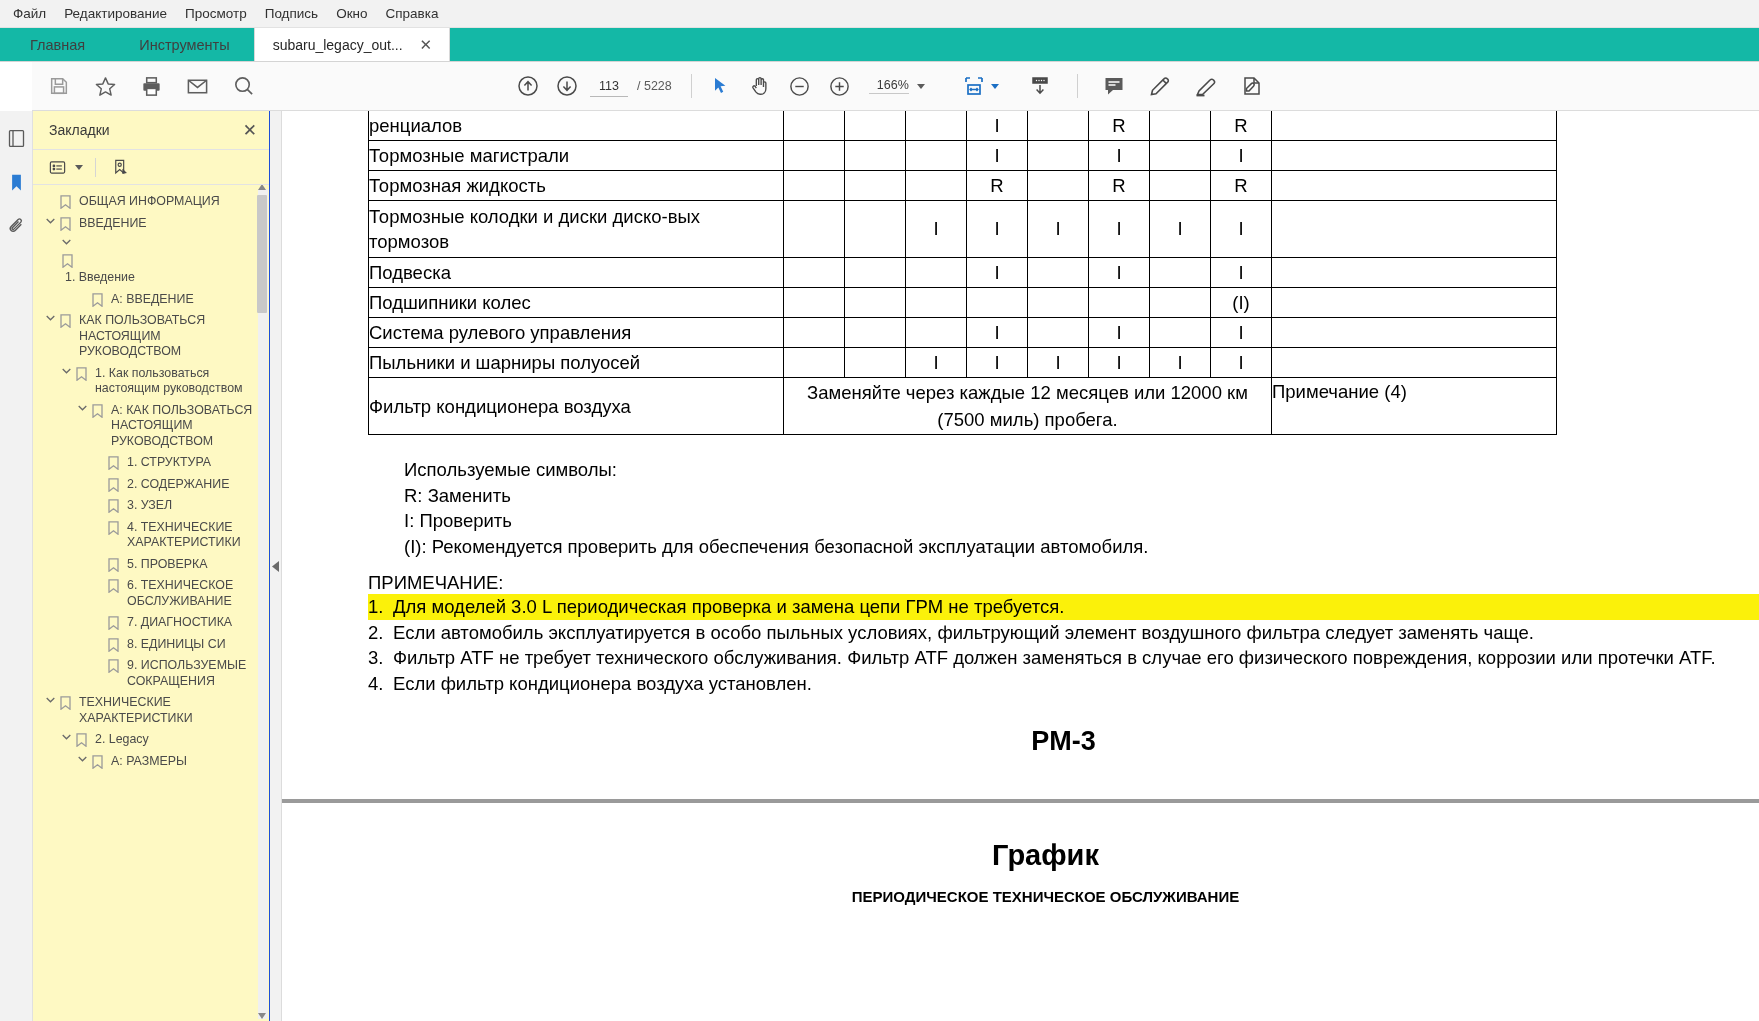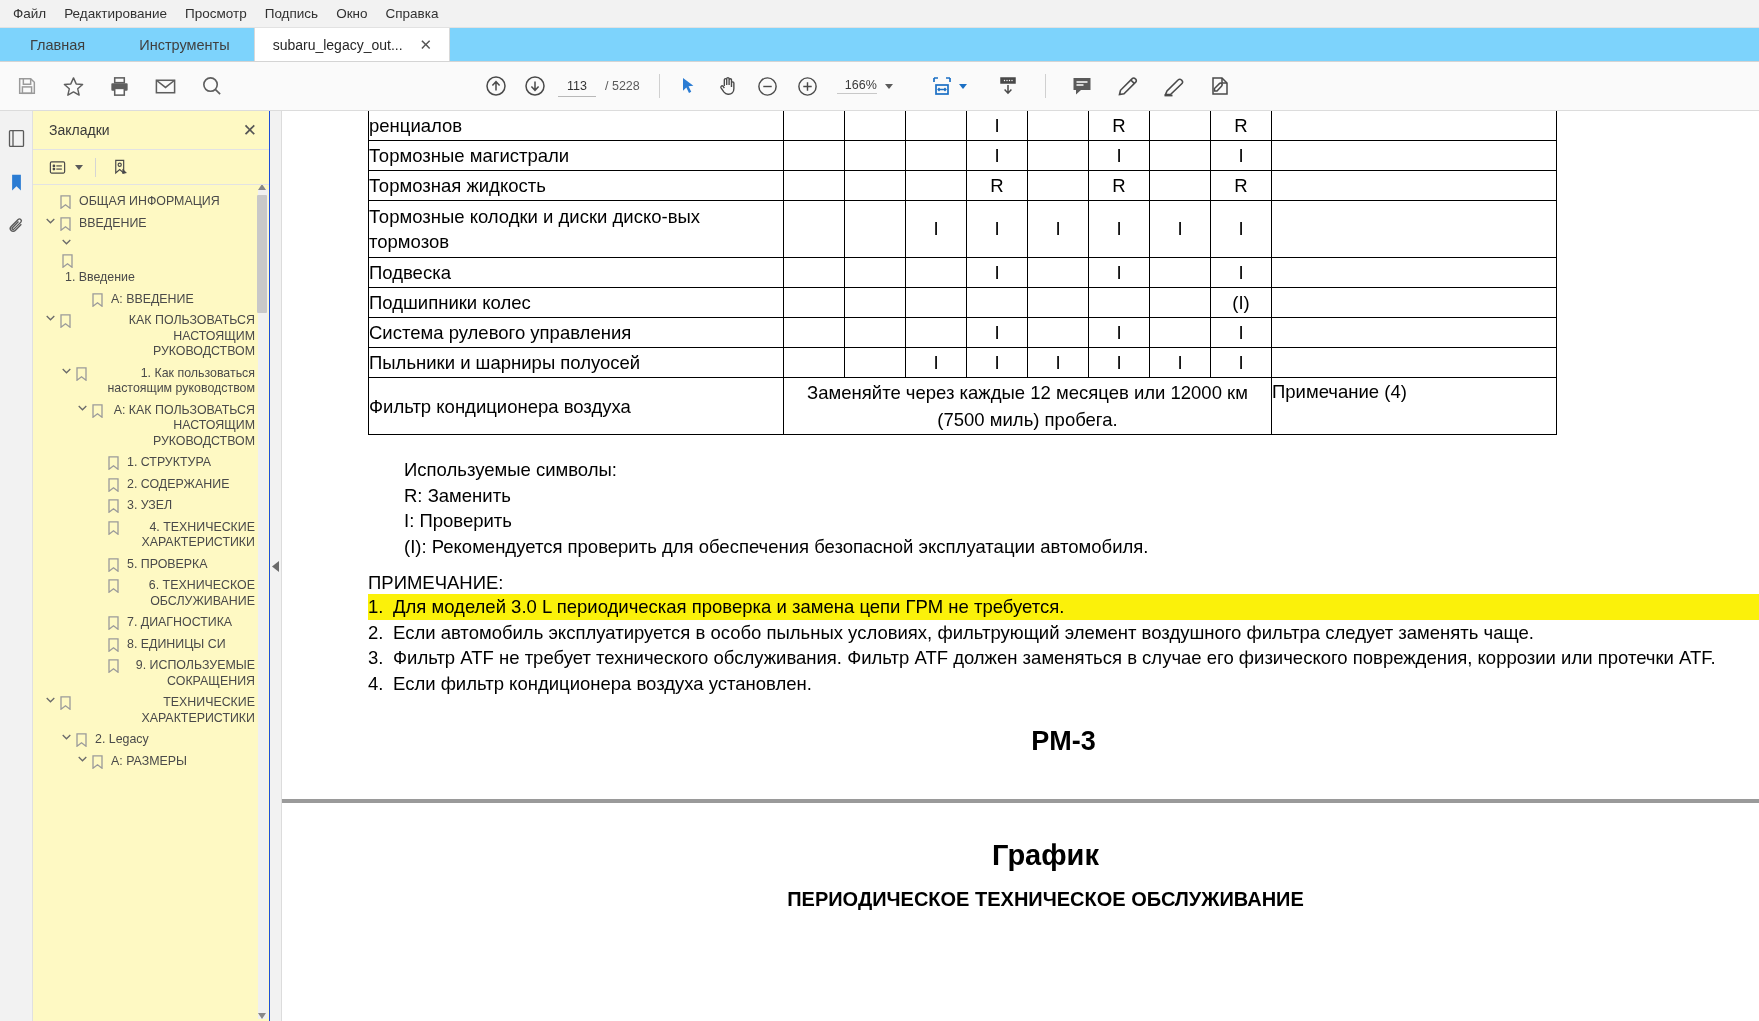--- a/index.html
+++ b/index.html
@@ -16,21 +16,21 @@
   .menubar{
     height:27px;background:#f2f2f2;border-bottom:1px solid #e2e2e2;
     display:flex;align-items:center;padding-left:4px;flex:0 0 auto;
   }
   .menubar .mi{
     font-size:13.5px;color:#313131;padding:4px 9px;white-space:nowrap;cursor:default;
   }
 
   
   .tabstrip{
-    height:33px;background:#7dd3fc;display:flex;align-items:flex-end;
+    height:33px;background:#14b8a6;display:flex;align-items:flex-end;
     flex:0 0 auto;border-bottom:1px solid #d4d4d4;position:relative;
   }
   .tabstrip .tab{
     height:33px;display:flex;align-items:center;padding:0 24px;
     font-size:14.5px;color:#3f3f3f;white-space:nowrap;cursor:default;
     background:transparent;
   }
   .tabstrip .tab.home{padding:0 30px;}
   .tabstrip .tab.doc{
     background:#ffffff;border-left:1px solid #d8d8d8;border-right:1px solid #d8d8d8;
@@ -38,21 +38,21 @@
     display:flex;align-items:center;gap:14px;min-width:150px;
   }
   .tabstrip .tab.doc .lbl{font-size:14px;}
   .tabstrip .closex{
     font-size:15px;color:#555;line-height:1;cursor:pointer;padding:1px 3px;
   }
 
   
   .toolbar{
     height:48px;background:#fafafa;border-bottom:1px solid #dcdcdc;
-    display:flex;align-items:center;flex:0 0 auto;position:relative;
+    display:flex;align-items:center;flex:0 0 auto;position:relative;margin-left:32px;
   }
   .tb-left{display:flex;align-items:center;gap:16px;padding-left:12px;width:266px;box-sizing:border-box;}
   .tb-center{display:flex;align-items:center;flex:1;padding-left:215px;gap:0px;}
   .tbtn{
     width:30px;height:30px;display:flex;align-items:center;justify-content:center;
     cursor:pointer;border-radius:3px;
   }
   .tbtn svg{display:block;}
   .sep{width:1px;height:24px;background:#d0d0d0;margin:0 13px;}
   .pagebox{display:flex;align-items:center;gap:9px;margin-left:8px;margin-right:6px;}
@@ -97,21 +97,20 @@
     height:34px;display:flex;align-items:center;gap:10px;padding:0 12px;
     border-top:1px solid #e3e3e3;border-bottom:1px solid #e3e3e3;flex:0 0 auto;
   }
   .bmtools .vsep{width:1px;height:19px;background:#d5d5d5;margin:0 2px;}
   .bmtree{
     flex:1;overflow:hidden;position:relative;padding-top:6px;
   }
   .bmrow{
     display:flex;align-items:flex-start;padding:3px 14px 3px 0;cursor:pointer;
     line-height:15.5px;
-    text-align:right;
   }
   .chev{
     width:14px;flex:0 0 14px;display:flex;align-items:flex-start;justify-content:center;
     padding-top:2px;
   }
   .bmicon{width:16px;flex:0 0 16px;display:flex;align-items:flex-start;justify-content:center;padding-top:1px;}
   .bmlabel{font-size:12.4px;color:#4a4a4a;padding-left:6px;}
   .bmscroll{
     position:absolute;right:1px;top:4px;width:10px;bottom:2px;background:#f0f0f0;
   }
@@ -163,21 +162,21 @@
   .hl{background:#fbf10a;}
   .pagenum{
     text-align:center;font-size:27px;font-weight:bold;color:#000;
     margin:30px 0 0 0;padding-left:86px;letter-spacing:0px;
   }
   .pagesep{
     height:4px;background:#9a9a9a;margin:42px 0 0 0;width:100%;
   }
   .nextpage{padding-top:36px;}
   .nexttitle{text-align:center;font-size:29px;font-weight:bold;color:#000;padding-left:50px;}
-  .nextsub{text-align:center;font-size:20px;font-weight:bold;color:#000;padding-left:50px;margin-top:16px;}
+  .nextsub{text-align:center;font-size:15px;font-weight:bold;color:#000;padding-left:50px;margin-top:16px;}
 </style>
 </head>
 <body>
 
 <div class="app">
 
   <div class="menubar">
     <div class="mi">Файл</div>
     <div class="mi">Редактирование</div>
     <div class="mi">Просмотр</div>

